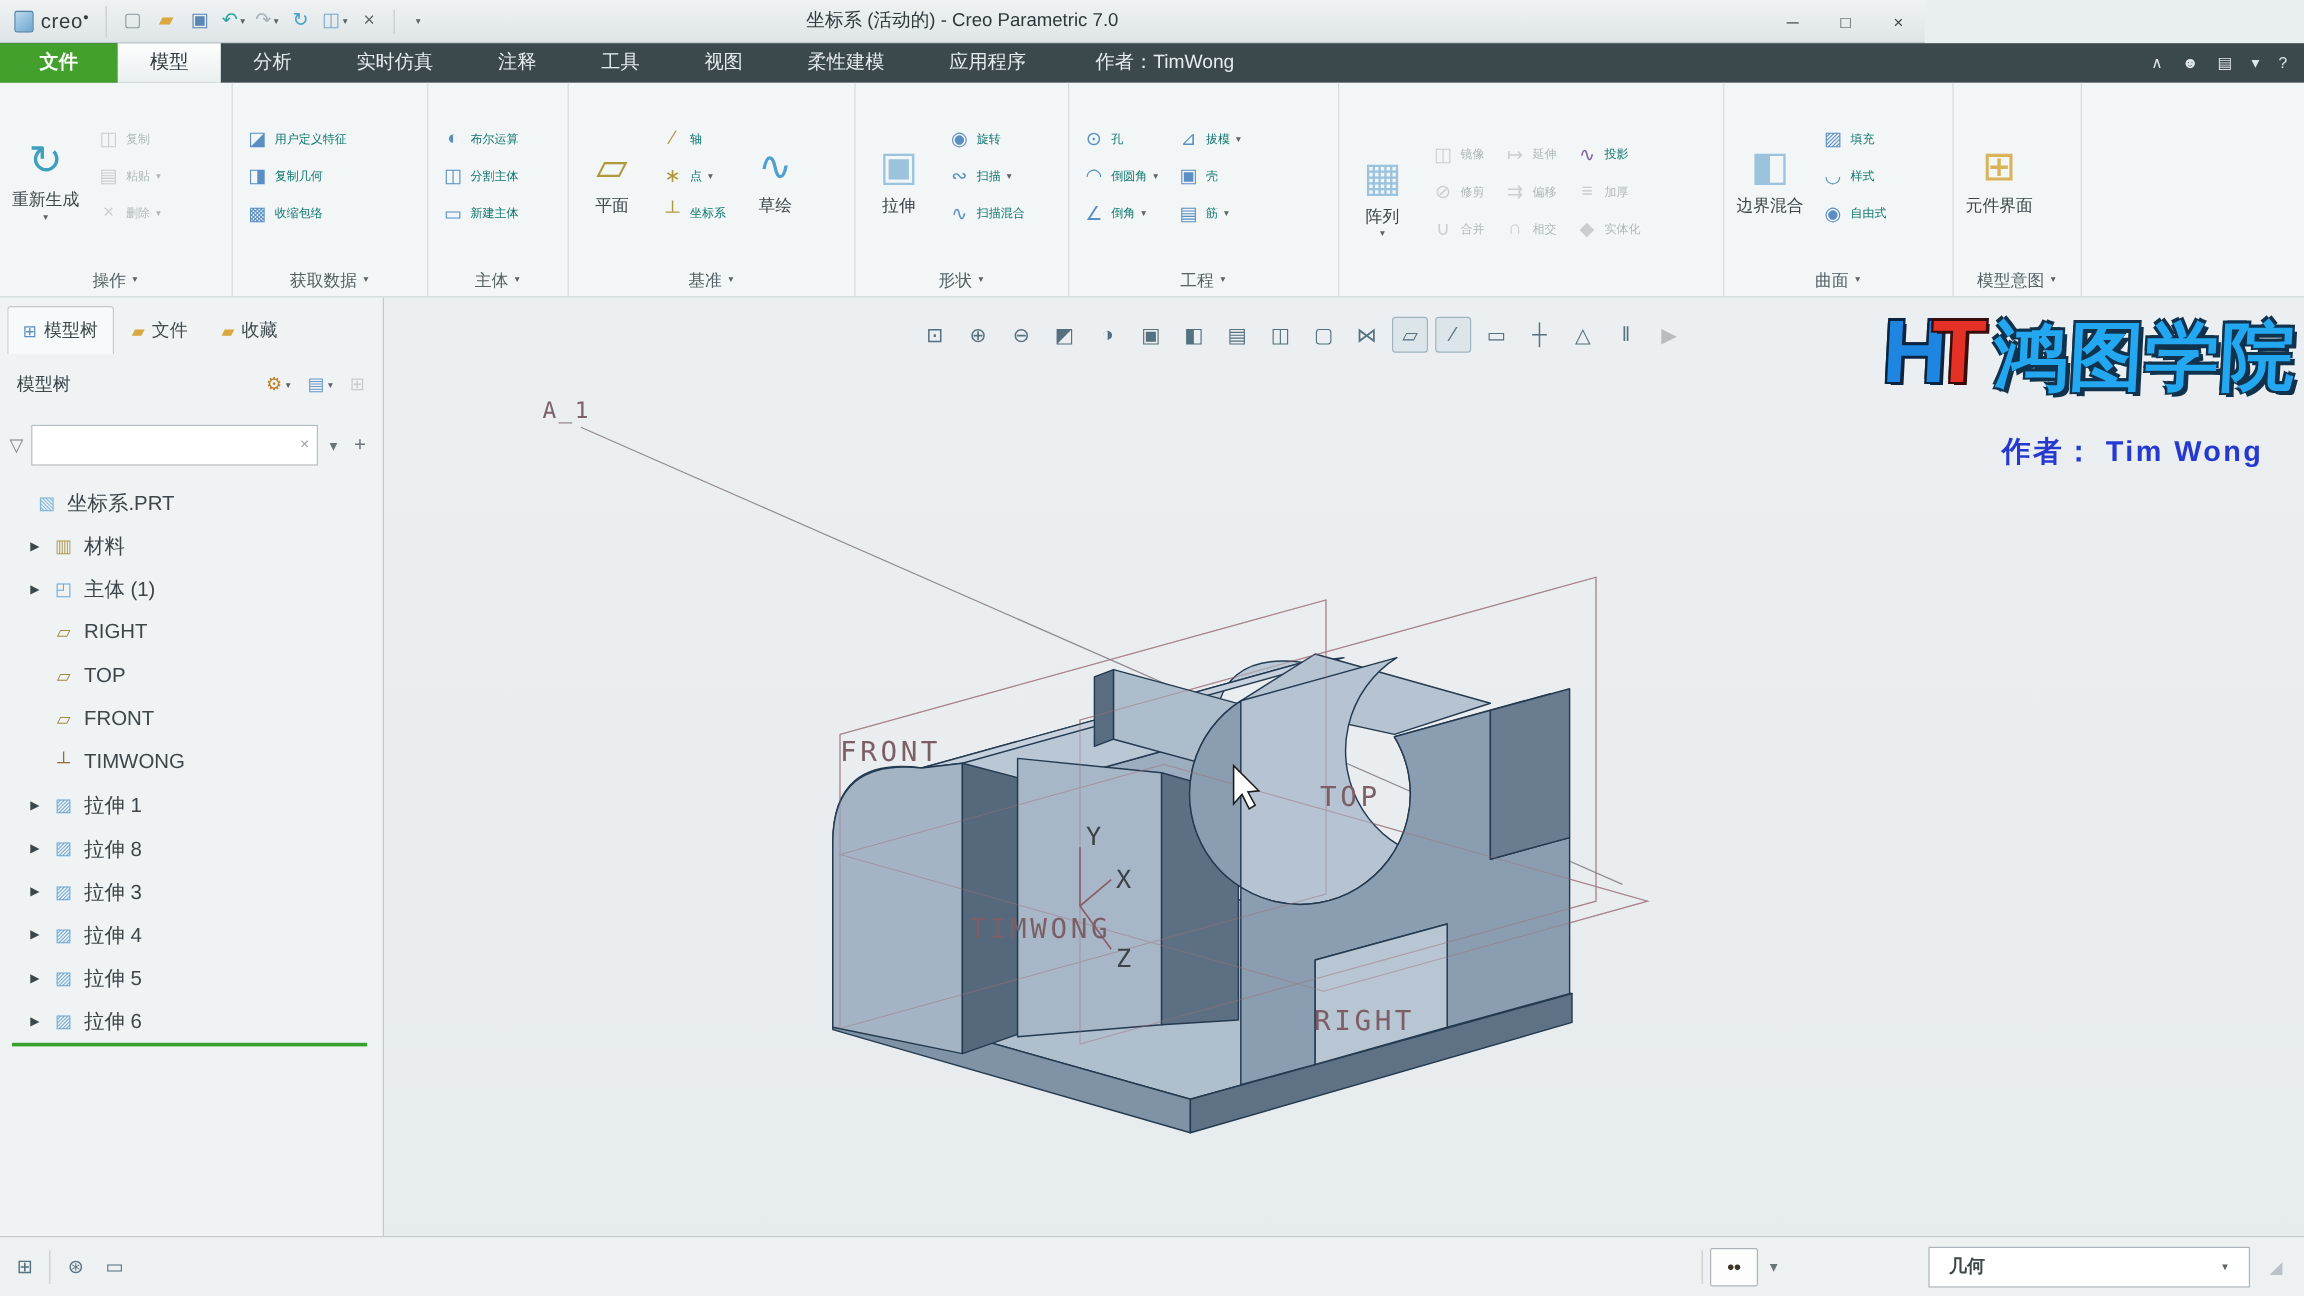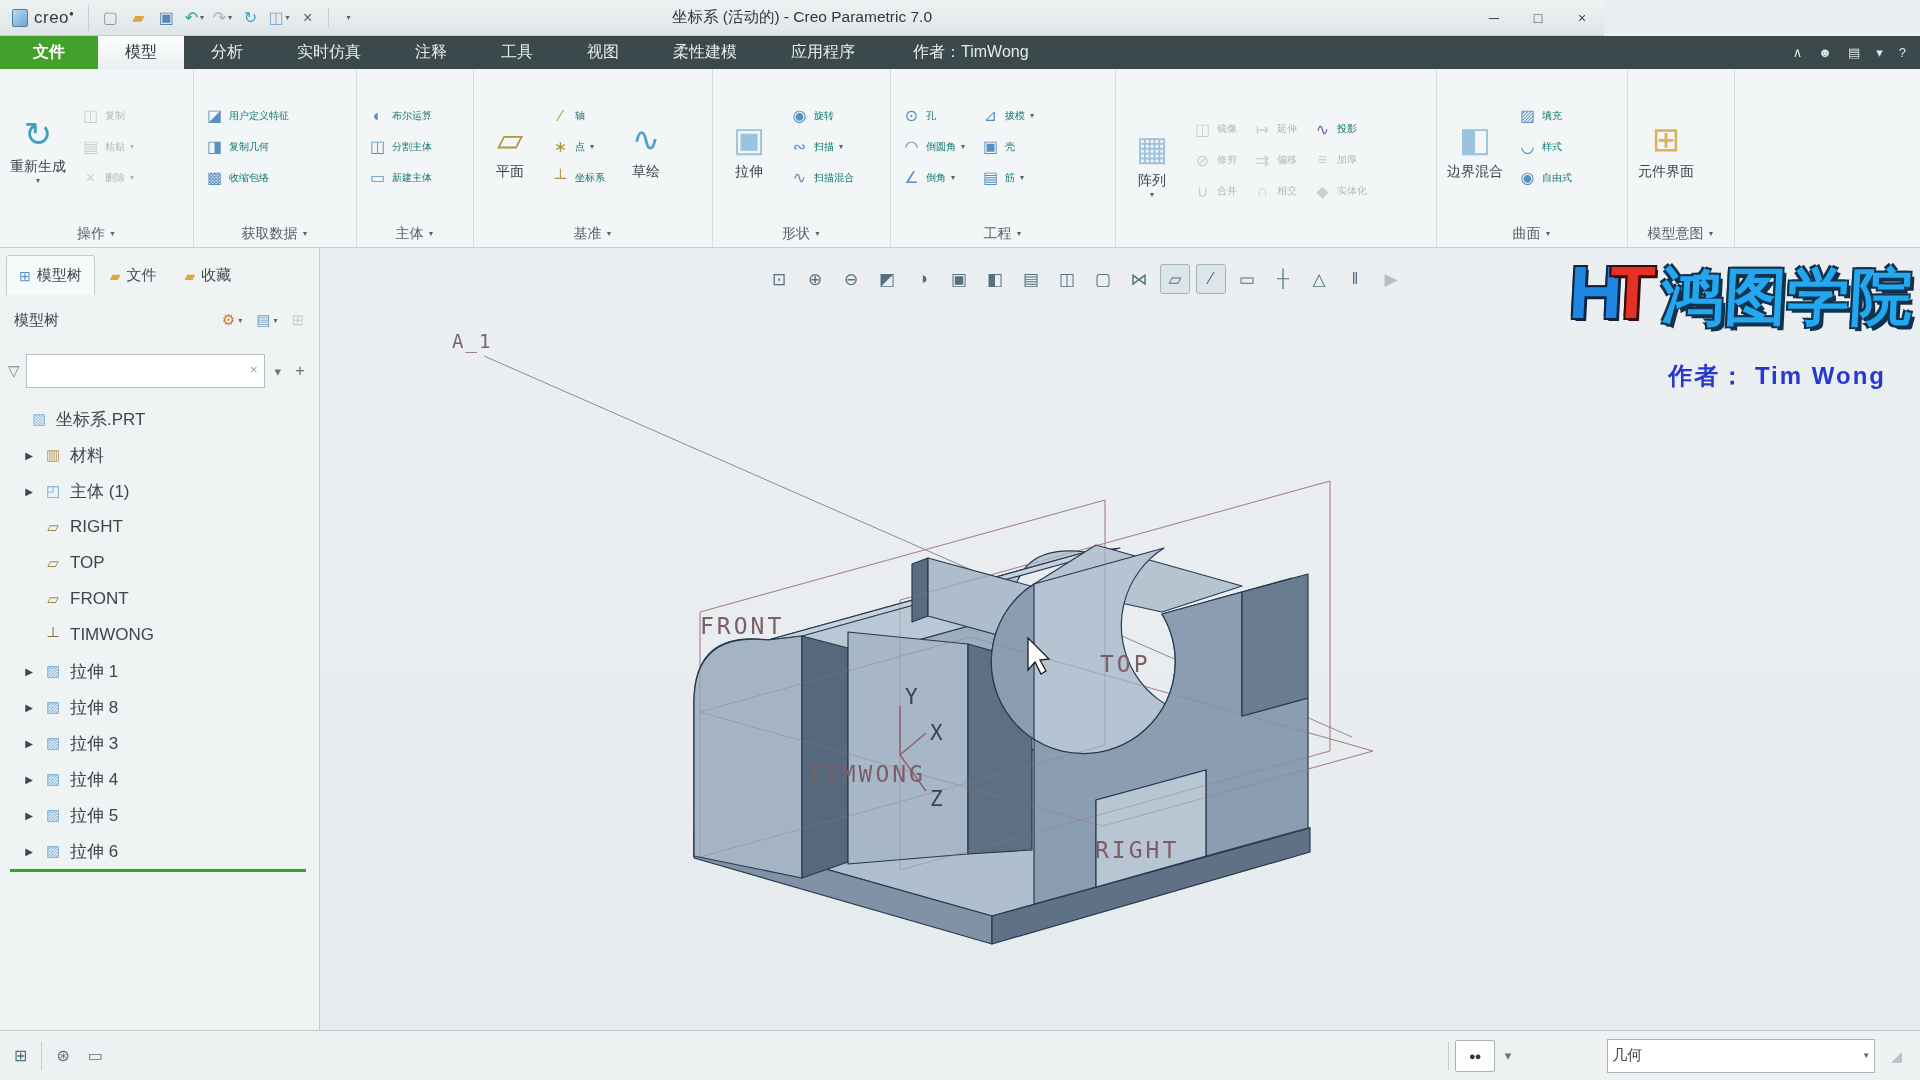--- a/index.html
+++ b/index.html
@@ -116,21 +116,21 @@
   
   .statusbar { position:absolute; left:0; bottom:0; width:1920px; height:50px;
     background:#eef1f2; border-top:1px solid #c3cbce; display:flex; align-items:center; }
   .sb-left { display:flex; align-items:center; gap:10px; padding-left:10px; }
   .sb-ico { font-size:16px; color:#55717f; padding:4px; }
   .sb-sep { width:1px; height:28px; background:#c6cdd0; }
   .sb-right { margin-left:auto; display:flex; align-items:center; gap:6px; padding-right:18px; }
   .find-btn { width:40px; height:32px; border:1px solid #aab4b9; background:#fdfdfd; border-radius:2px;
     display:flex; align-items:center; justify-content:center; font-size:13px; color:#3d3428; }
   .combo { width:268px; height:34px; border:1px solid #aab4b9; background:#fff; display:flex;
-    align-items:center; padding:0 4px; font-size:15px; color:#3c464b; margin-left:86px; }
+    align-items:center; padding:0 16px; font-size:15px; color:#3c464b; margin-left:116px;font-weight:bold; }
   .combo .caret { margin-left:auto; }
   .grip { color:#b9c2c6; font-size:14px; margin-left:10px; }
 </style>
 </head>
 <body>
 
 <div class="titlebar">
   <div class="logo">
     <span class="logo-cube"></span>
     <span class="logo-text"><span>creo</span><sup>●</sup></span>

